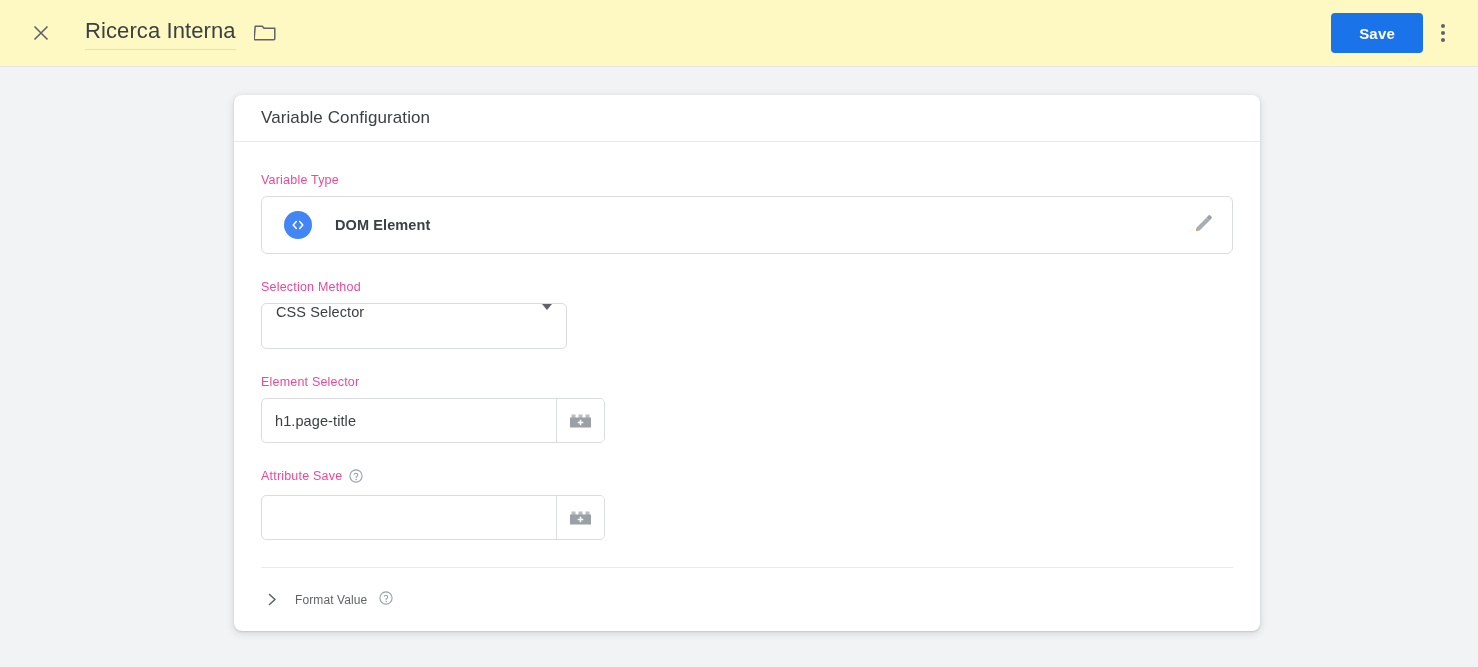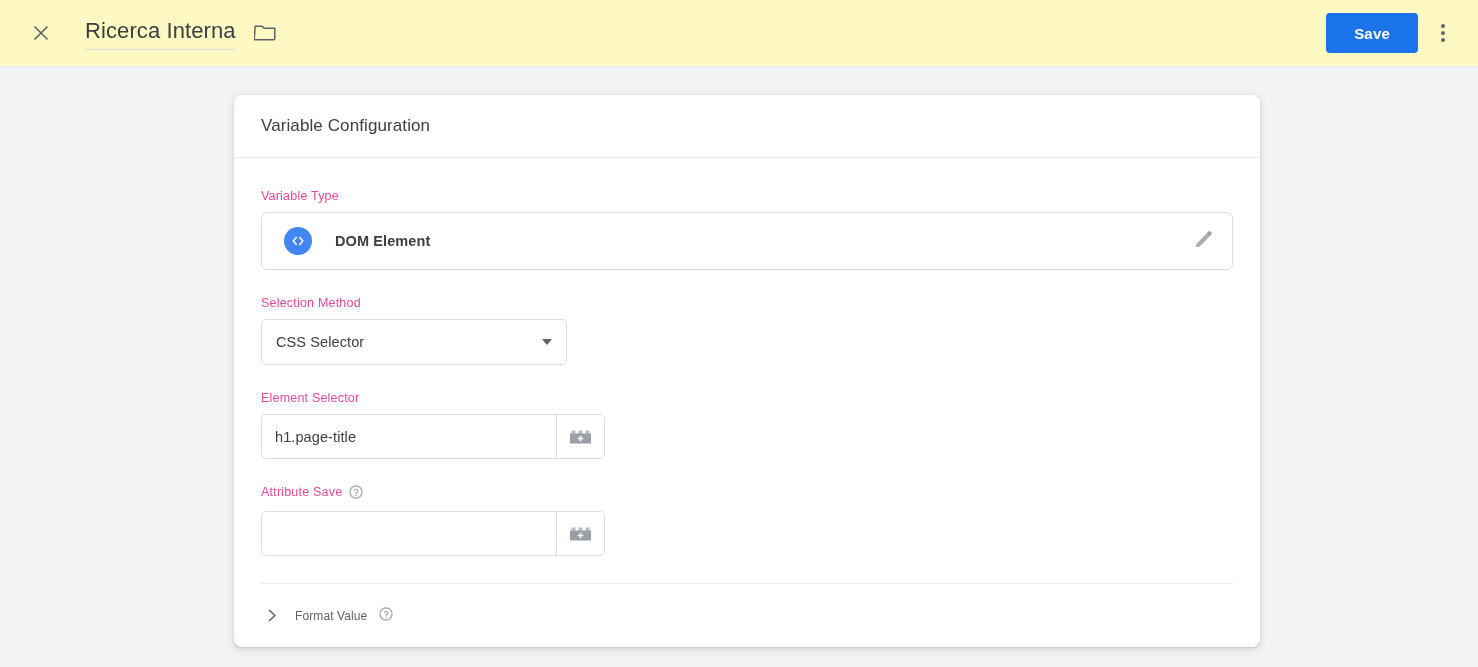--- a/index.html
+++ b/index.html
@@ -48,21 +48,21 @@
     border-bottom: 1px solid #dadce0;
     cursor: text;
     white-space: nowrap;
   }
   .folder-icon { cursor: pointer; display: block; }
 
   .appbar-right {
     margin-left: auto;
     display: flex;
     align-items: flex-end;
-    gap: 8px;
+    gap: 3px;
   }
   .save-btn {
     background: #1a73e8;
     color: #ffffff;
     border: none;
     border-radius: 4px;
     font-size: 15px;
     font-weight: bold;
     font-family: "Liberation Sans", sans-serif;
     height: 40px;
@@ -94,21 +94,21 @@
   .card {
     position: absolute;
     left: 234px;
     top: 28px;
     width: 1026px;
     background: #ffffff;
     border-radius: 8px;
     box-shadow: 0 1px 2px rgba(60,64,67,.18), 0 2px 6px 2px rgba(60,64,67,.10);
   }
   .card-header {
-    height: 63px;
+    height: 47px;
     display: flex;
     align-items: center;
     padding: 0 27px;
     border-bottom: 1px solid #e8eaed;
   }
   .card-title {
     font-size: 17px;
     color: #3c4043;
     letter-spacing: .1px;
   }
@@ -158,21 +158,21 @@
   .block { margin-top: 26px; }
   .block.sel { margin-top: 26px; }
 
   
   .select-box {
     width: 306px;
     height: 46px;
     border: 1px solid #dadce0;
     border-radius: 5px;
     display: flex;
-    align-items: center;
+    align-items: flex-start;
     padding: 0 14px 0 14px;
     cursor: pointer;
     background: #fff;
   }
   .select-value {
     font-size: 14.5px;
     color: #3c4043;
     letter-spacing: .1px;
   }
   .caret {

